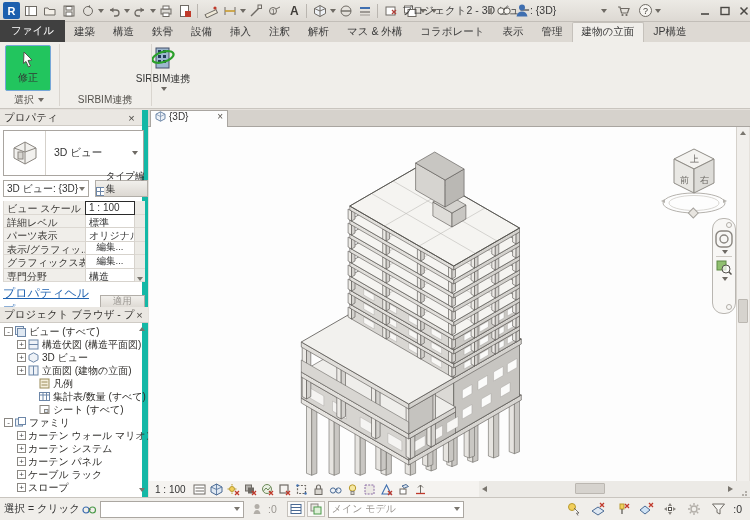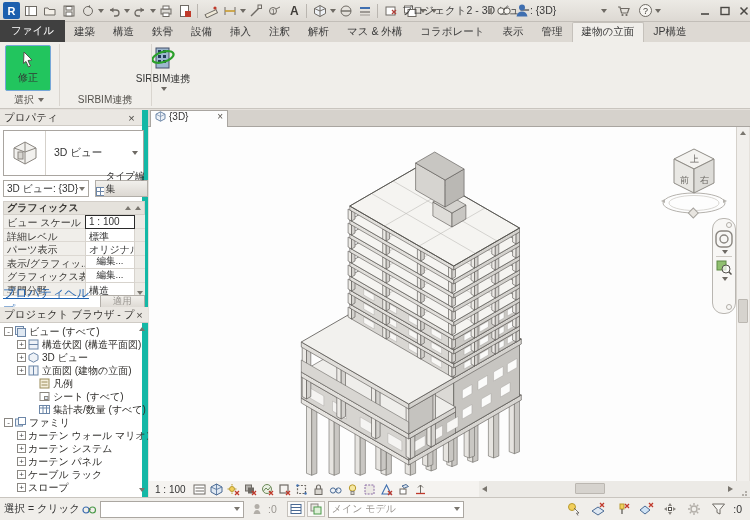--- a/index.html
+++ b/index.html
@@ -323,27 +323,20 @@
       <span class="btn" style="width:53px;height:17px;gap:2px">
         <svg width="9" height="9">
             <rect x="0.5" y="0.5" width="8" height="8" fill="#fff" stroke="#6d87a8"></rect>
             <line x1="0.5" y1="4.5" x2="8.5" y2="4.5" stroke="#6d87a8"></line>
             <line x1="4.5" y1="0.5" x2="4.5" y2="8.5" stroke="#6d87a8"></line>
           </svg>
         <span>タイプ編集</span>
       </span>
     </div>
     <div class="grid">
-      <div class="secRow">
-        <span>グラフィックス</span>
-        <span style="margin-left:auto;display:flex;gap:4px;align-items:center">
-            <span class="tri-up"></span>
-            <span class="tri-up"></span>
-          </span>
-      </div>
       <div class="prow">
         <span class="plab">ビュー スケール</span>
         <span class="pval" style="outline:1.5px solid #2a2a2a;outline-offset:-1px">1 : 100</span>
         <span class="pscroll"></span>
       </div>
       <div class="prow">
         <span class="plab">詳細レベル</span>
         <span class="pval">標準</span>
         <span class="pscroll"></span>
       </div>
@@ -429,37 +422,37 @@
               <line x1="2.5" y1="4" x2="8.5" y2="4" stroke="#9a8c5a"></line>
               <line x1="2.5" y1="7" x2="8.5" y2="7" stroke="#9a8c5a"></line>
             </svg>
           </span>
           <span>凡例</span>
         </div>
       <div class="trow" style="padding-left:28px">
           <span class="exp"></span>
           <span class="ticon">
             <svg width="11" height="11">
-              <rect x="1" y="1.5" width="9" height="8" fill="#fff" stroke="#8a8680"></rect>
-              <rect x="5.5" y="5.5" width="3.5" height="3" fill="#dfe8f2" stroke="#8a8680"></rect>
-            </svg>
-          </span>
-          <span>シート (すべて)</span>
-        </div>
-      <div class="trow" style="padding-left:28px">
-          <span class="exp"></span>
-          <span class="ticon">
-            <svg width="11" height="11">
               <rect x="0.5" y="1.5" width="10" height="8" fill="#fff" stroke="#6d87a8"></rect>
               <line x1="0.5" y1="4" x2="10.5" y2="4" stroke="#6d87a8"></line>
               <line x1="4" y1="1.5" x2="4" y2="9.5" stroke="#6d87a8"></line>
               <line x1="7.5" y1="1.5" x2="7.5" y2="9.5" stroke="#6d87a8"></line>
             </svg>
           </span>
           <span>集計表/数量 (すべて)</span>
+        </div>
+      <div class="trow" style="padding-left:28px">
+          <span class="exp"></span>
+          <span class="ticon">
+            <svg width="11" height="11">
+              <rect x="1" y="1.5" width="9" height="8" fill="#fff" stroke="#8a8680"></rect>
+              <rect x="5.5" y="5.5" width="3.5" height="3" fill="#dfe8f2" stroke="#8a8680"></rect>
+            </svg>
+          </span>
+          <span>シート (すべて)</span>
         </div>
       <div class="trow" style="padding-left:4px">
           <span class="exp">-</span>
           <span class="ticon">
             <svg width="11" height="11">
               <rect x="0.5" y="2" width="7" height="7" fill="#eef2f7" stroke="#6d87a8"></rect>
               <rect x="3.5" y="0.5" width="7" height="7" fill="#fff" stroke="#6d87a8"></rect>
             </svg>
           </span>
           <span>ファミリ</span>

